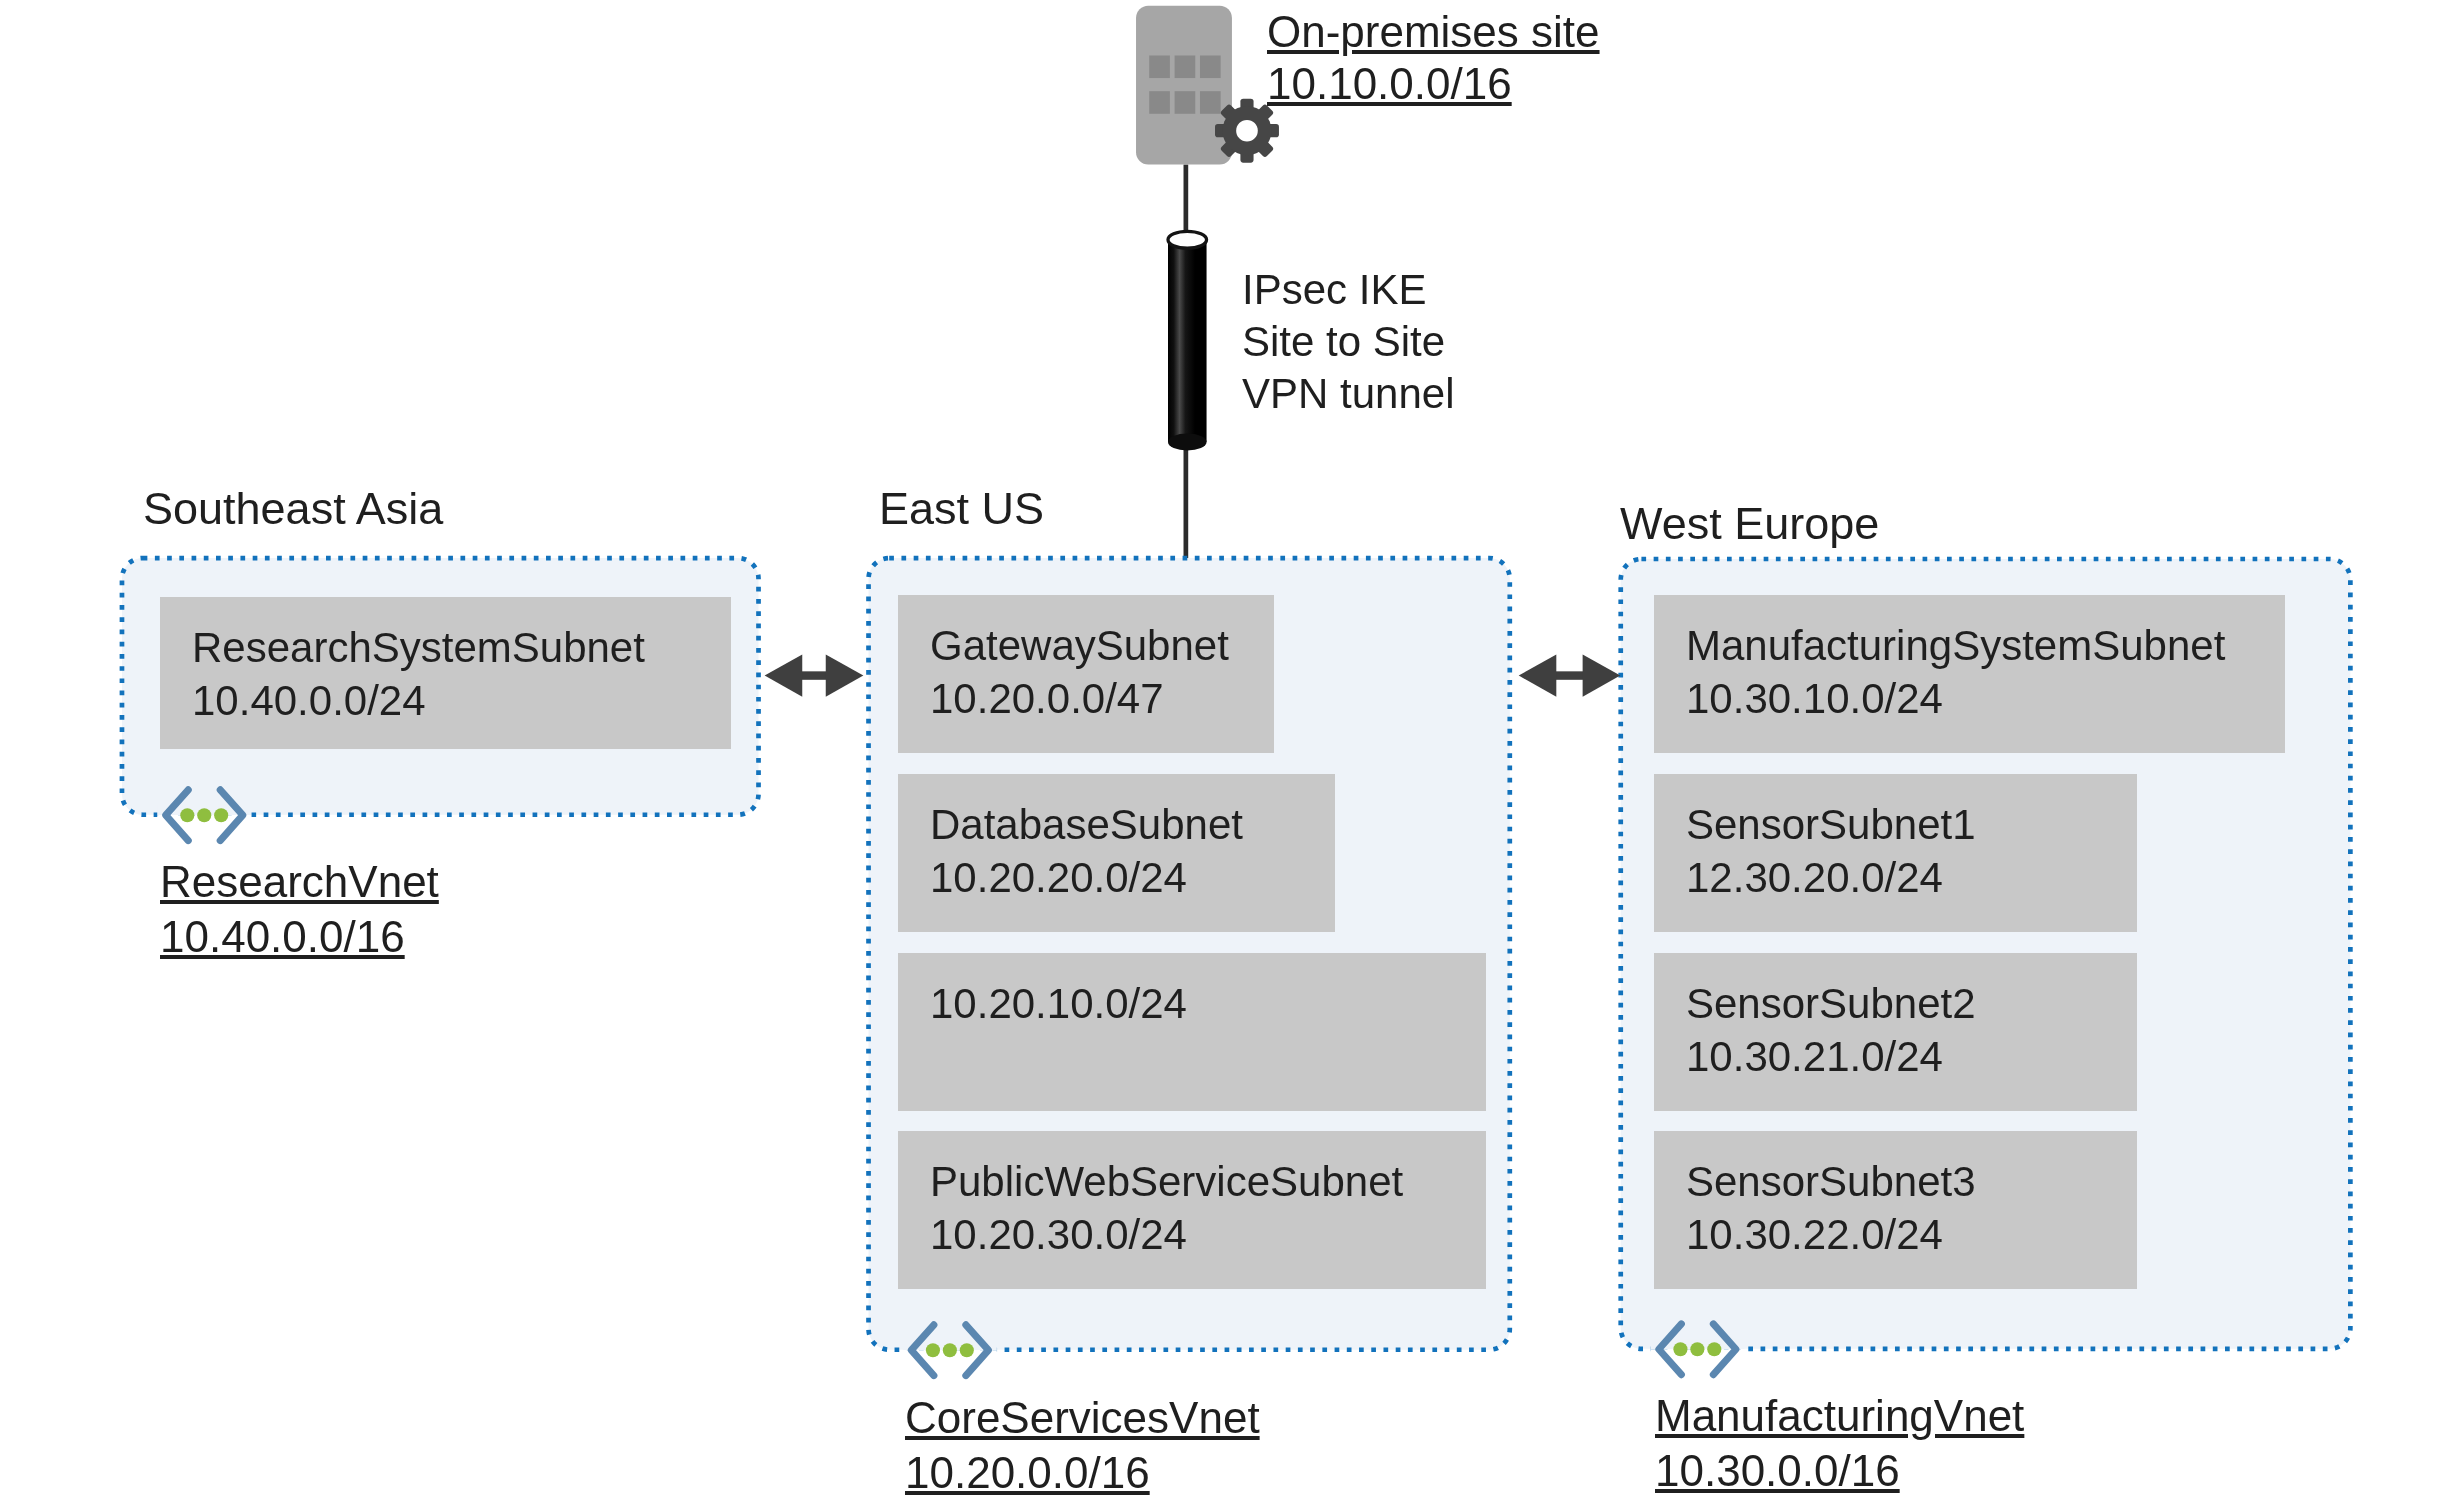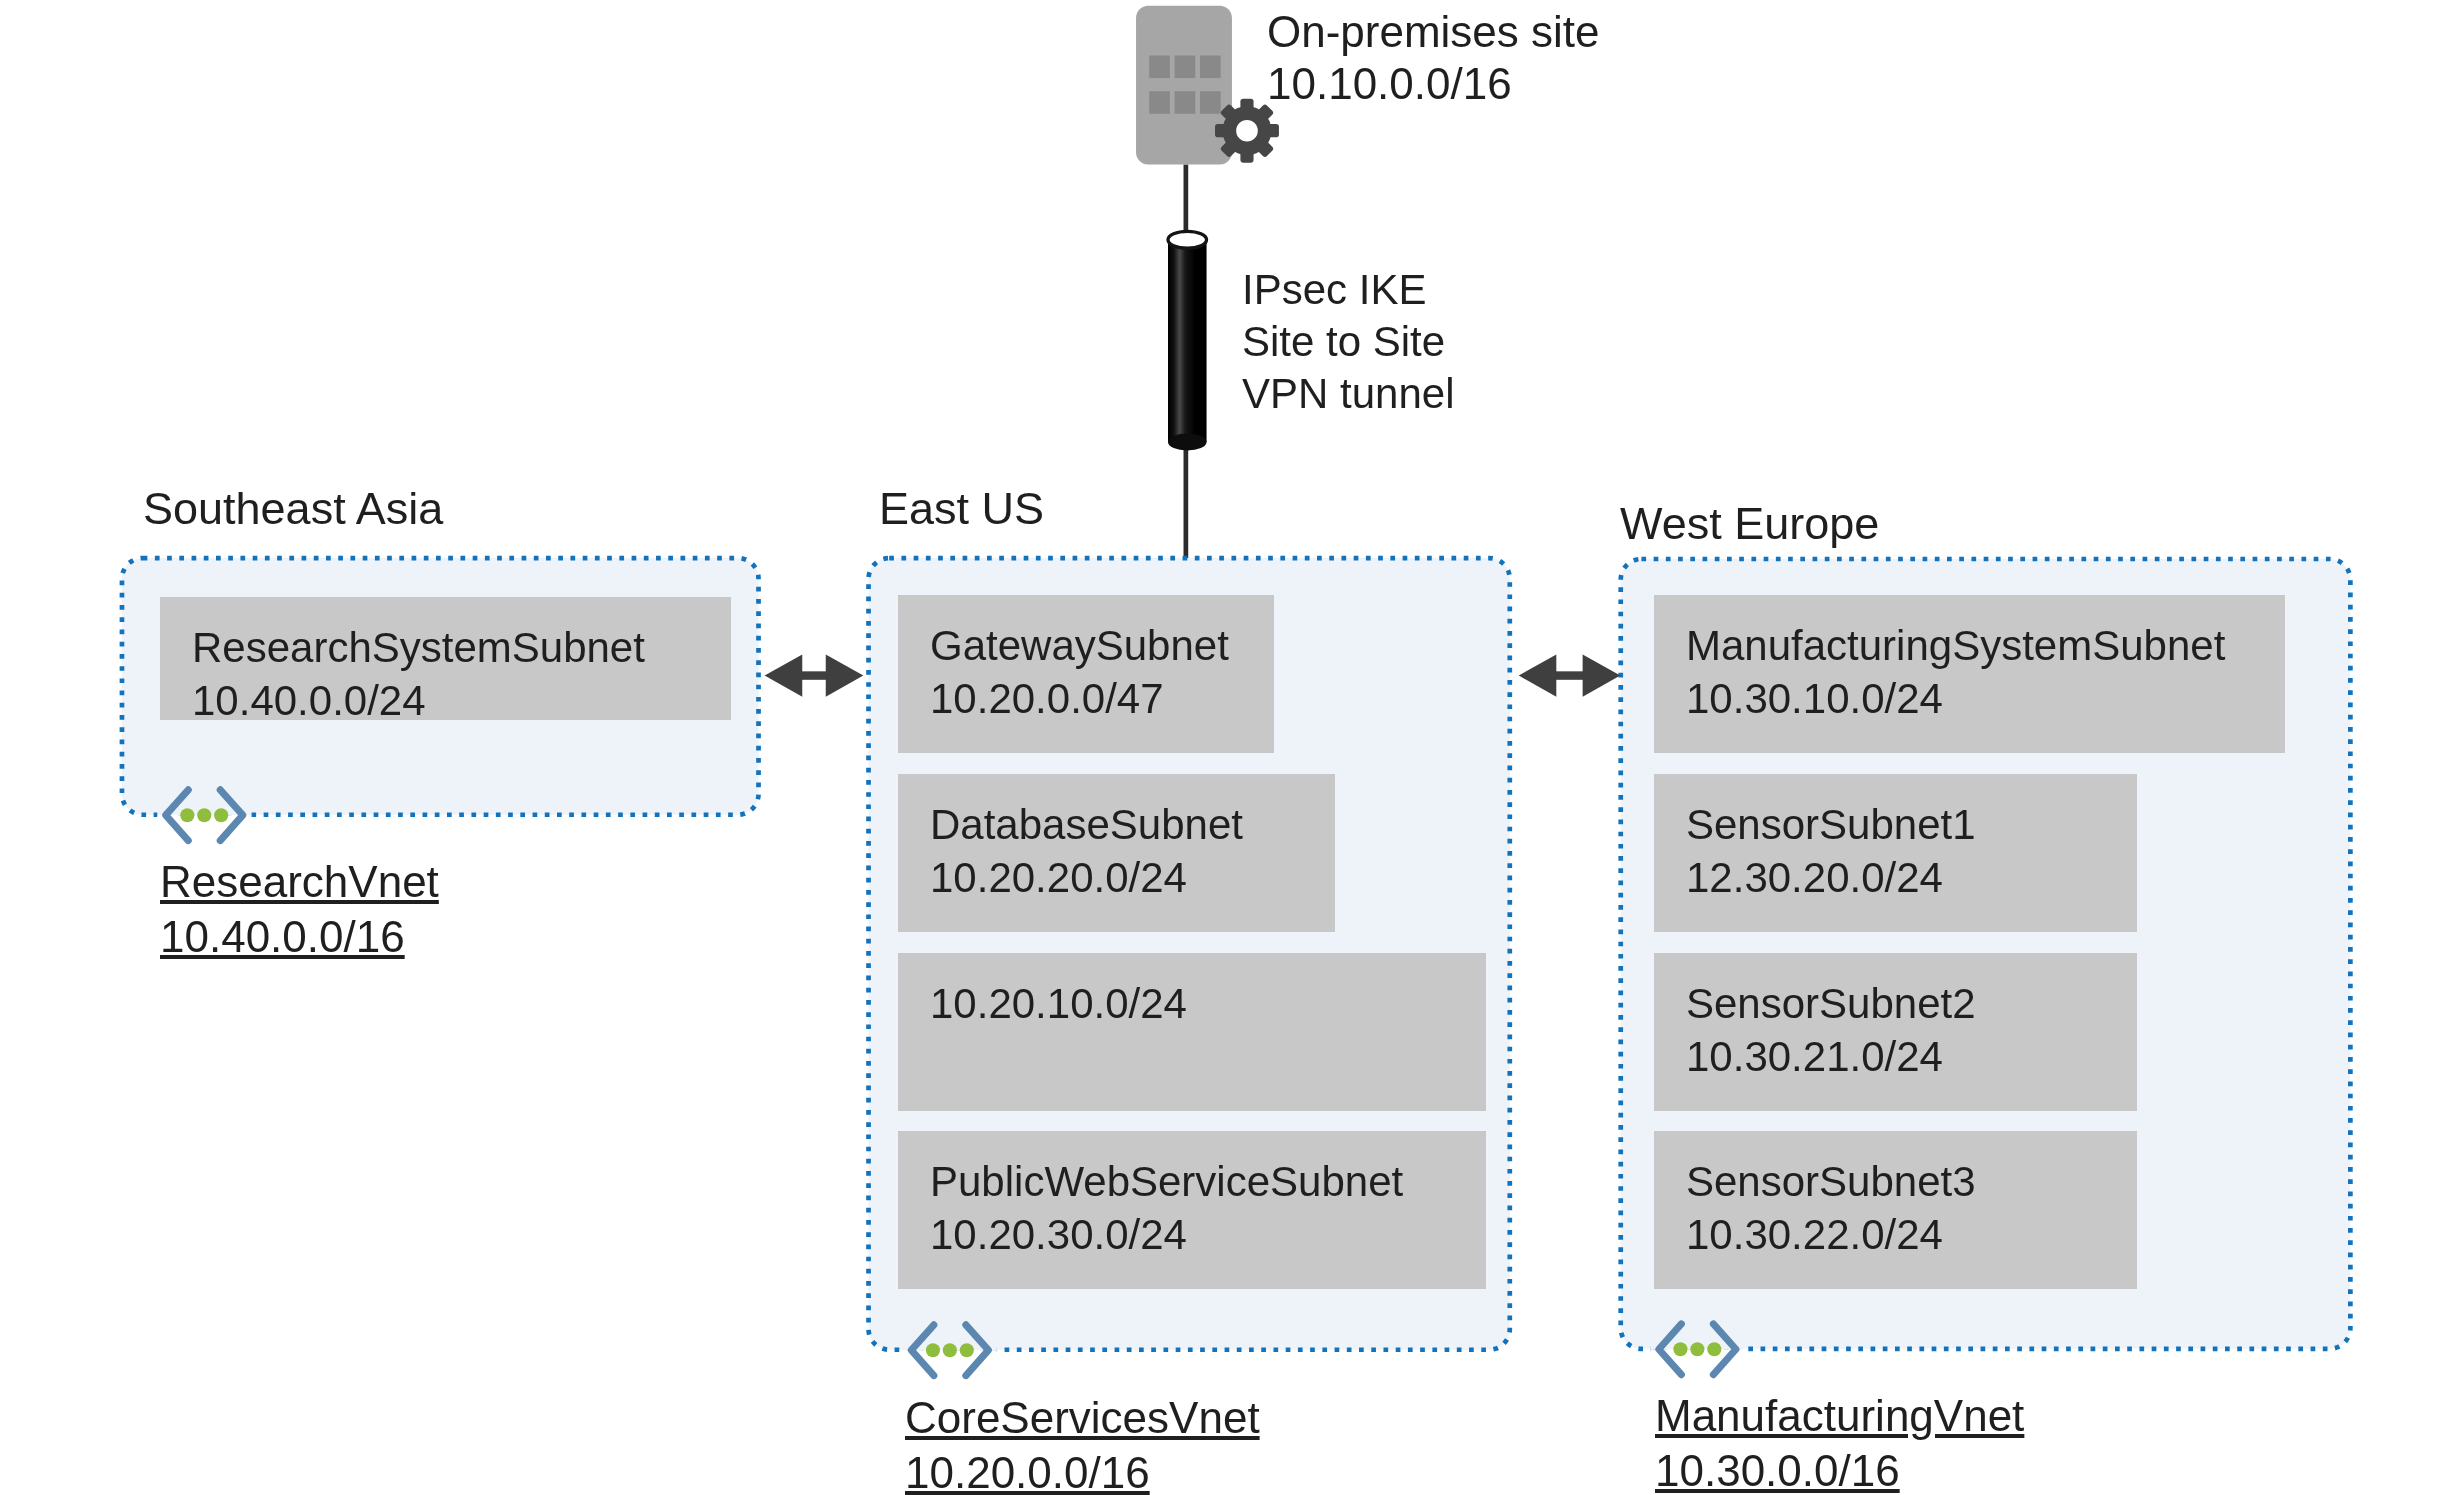--- a/index.html
+++ b/index.html
@@ -37,21 +37,21 @@
     position:absolute;z-index:3;font-size:44px;line-height:55px;white-space:nowrap;
   }
   .caption span{display:block;text-decoration:underline;}
   .tunnel-label{
     position:absolute;z-index:3;left:1242px;top:264px;font-size:42px;line-height:52px;white-space:nowrap;
   }
   .tunnel-label span{display:block;}
   .onprem-label{
     position:absolute;z-index:3;left:1267px;top:5.6px;font-size:44px;line-height:52px;white-space:nowrap;
   }
-  .onprem-label span{display:block;}
+  .onprem-label span{display:block;text-decoration:underline;}
 </style>
 </head>
 <body>
 
 <div class="canvas">
 
   <svg class="art layer-bg" width="2462" height="1495" viewBox="0 0 2618 1590">
     <defs>
       <linearGradient id="cylGrad" x1="0" y1="0" x2="1" y2="0">
         <stop offset="0" stop-color="#000000"></stop>
@@ -121,21 +121,21 @@
     <span>On-premises site</span>
     <span>10.10.0.0/16</span>
   </div>
 
   <div class="tunnel-label">
     <span>IPsec IKE</span>
     <span>Site to Site</span>
     <span>VPN tunnel</span>
   </div>
 
-  <div class="subnet" style="left:160px;top:597px;width:571px;height:123px">
+  <div class="subnet" style="left:160px;top:597px;width:571px;height:152px">
     <span>ResearchSystemSubnet</span>
     <span>10.40.0.0/24</span>
   </div>
 
   <div class="subnet" style="left:898px;top:595px;width:376px;height:158px">
     <span>GatewaySubnet</span>
     <span>10.20.0.0/47</span>
   </div>
   <div class="subnet" style="left:898px;top:774px;width:437px;height:158px">
     <span>DatabaseSubnet</span>

